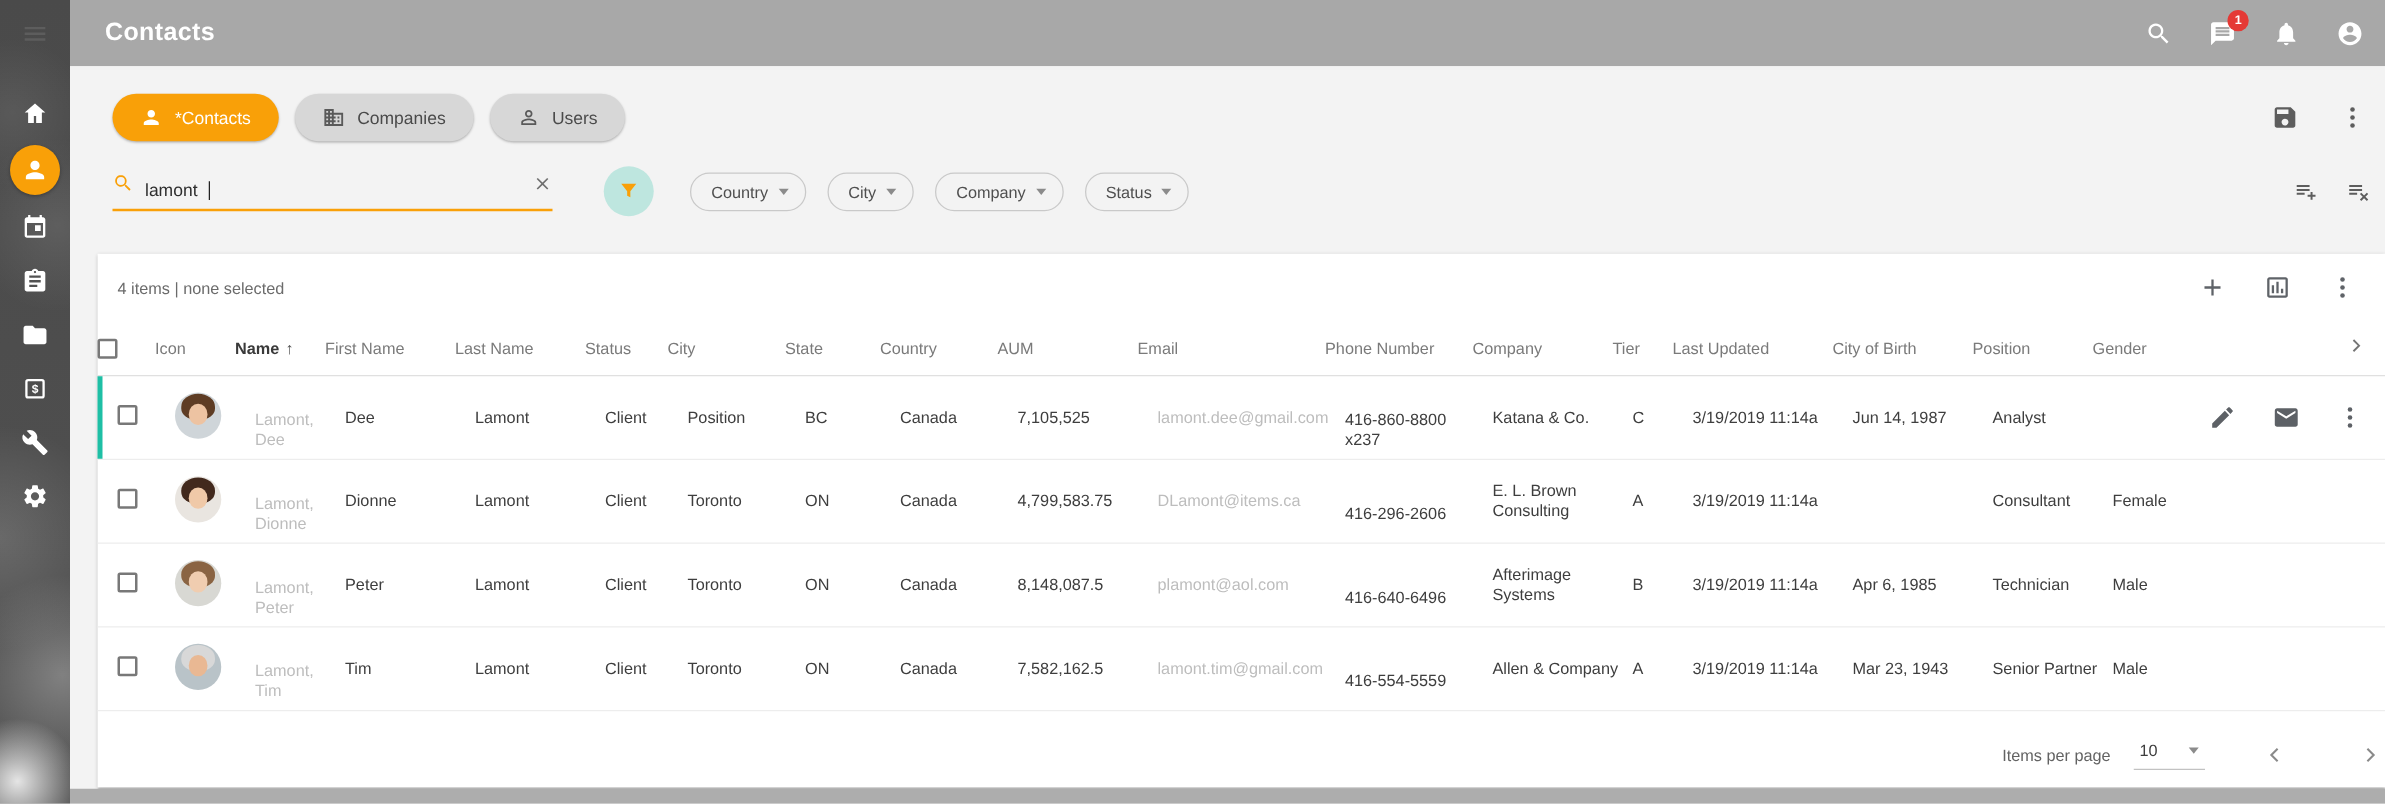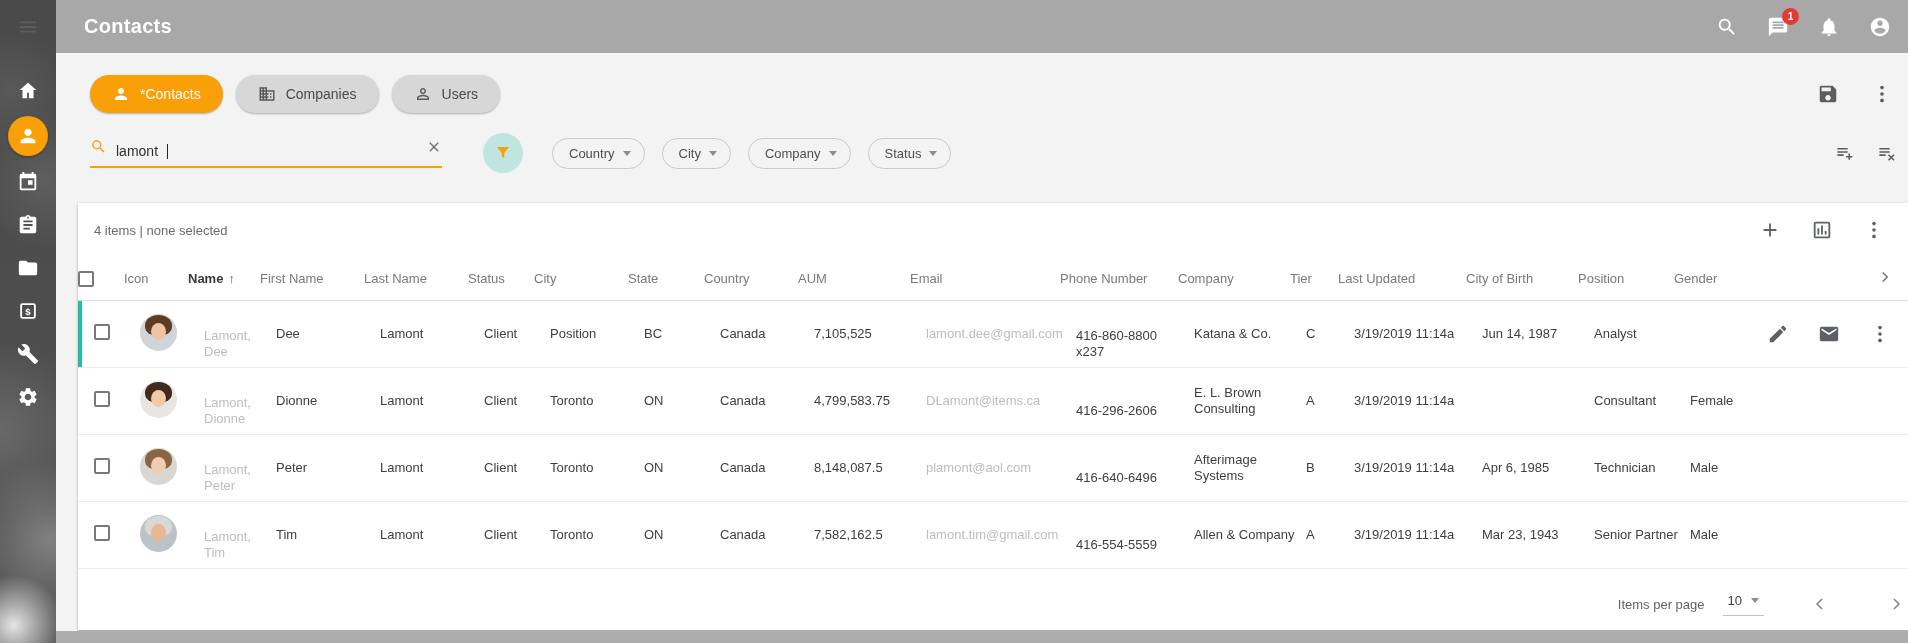--- a/index.html
+++ b/index.html
@@ -123,21 +123,21 @@
   .av1{--hair:#5e3c24;--skin:#edc3a2;--abg:#cfd5d9;}
   .av2{--hair:#42291d;--skin:#f0c9a8;--abg:#e9e5e0;}
   .av3{--hair:#8a6443;--skin:#f0cdb0;--abg:#d8d8d3;}
   .av4{--hair:#d8d8d8;--skin:#e9b893;--abg:#b9c3c8;}
 
   .row-actions { margin-left:auto; display:flex; align-items:center; gap:27px; padding-right:16px; }
   .row-actions .flat-icon svg { fill:#5d6166; }
 
   .card-footer { margin-top:auto; height:52px; flex:0 0 52px; display:flex; align-items:center; justify-content:flex-end; }
   .ipp-label { font-size:13px; color:#636363; margin-right:18px; }
-  .ipp-select { display:flex; align-items:center; gap:9px; border-bottom:1px solid #c2c2c2; padding:0 5px 7px 5px; font-size:13px; color:#3e3e3e; cursor:pointer; }
+  .ipp-select { display:flex; align-items:center; gap:25px; border-bottom:1px solid #c2c2c2; padding:0 5px 7px 5px; font-size:13px; color:#3e3e3e; cursor:pointer; }
   .pager { display:flex; align-items:center; gap:52px; margin-left:44px; }
   .pager .flat-icon svg { width:20px; height:20px; fill:none; stroke:#8a8a8a; stroke-width:2; }
 
   .bottom-bar { position:absolute; left:0; right:0; bottom:0; height:12px; background:#adadad; }
 </style>
 </head>
 <body>
 
 <div class="app" style="--orange:#F9A008; --teal:#1EBFA5; --tealPale:#BEE6DF; --red:#E53935;">
 

